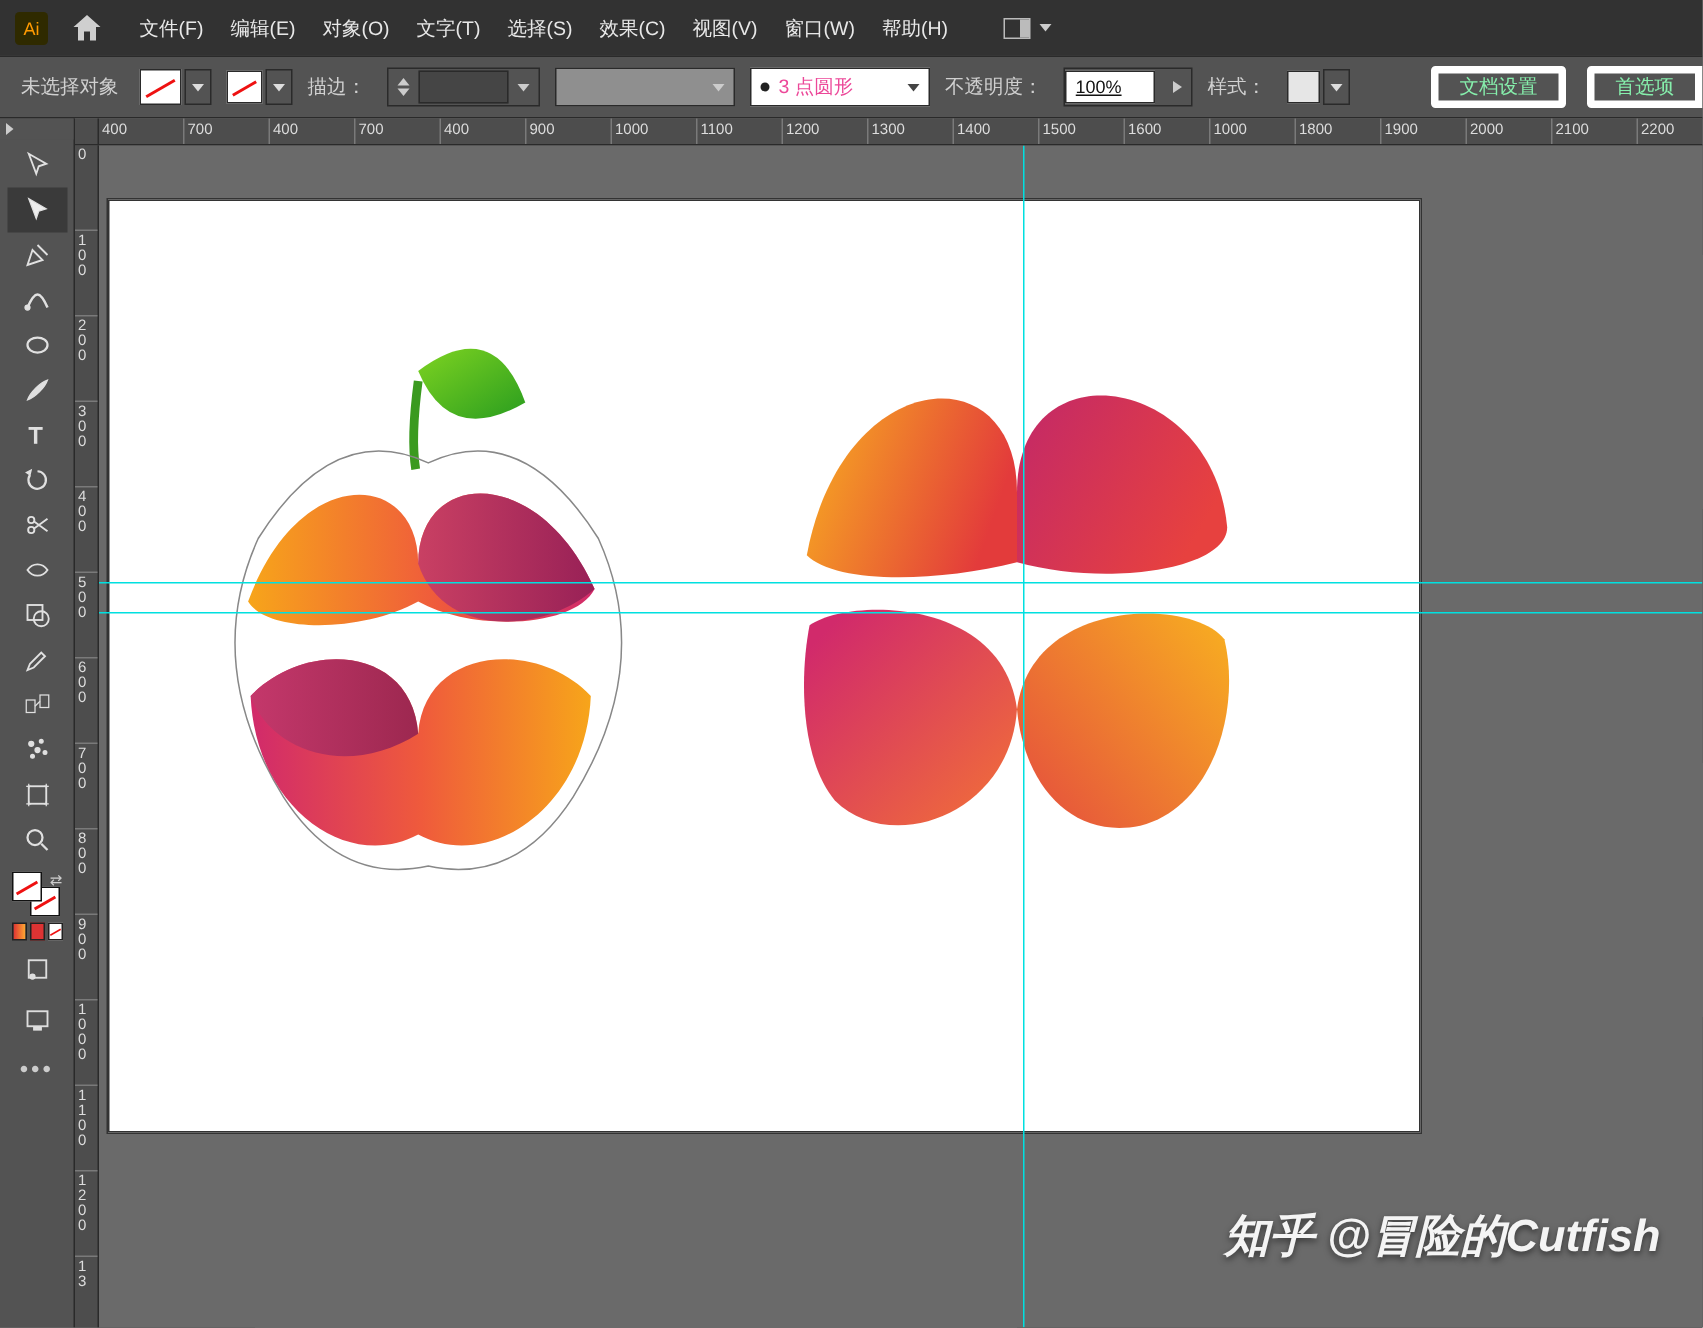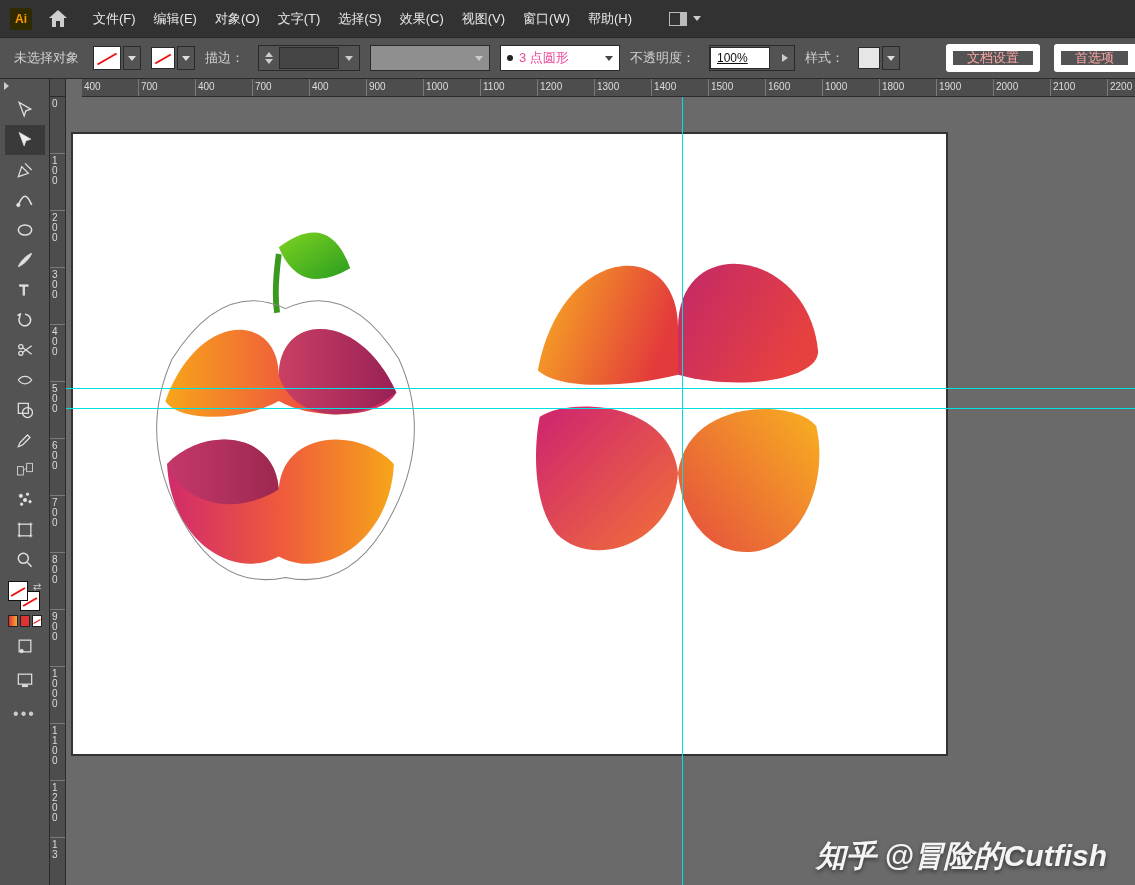--- a/index.html
+++ b/index.html
@@ -6,21 +6,21 @@
   html, body { width: 1135px; height: 885px; overflow: hidden; background: #323232; }
 
   
   .menubar {
     display: flex; align-items: center; height: 37px;
     background: #323232; color: #e8e8e8; font-size: 13px;
   }
   .app-icon {
     width: 22px; height: 22px; margin: 0 8px 0 10px; background: #2f2a00;
     border-radius: 3px; display:flex; align-items:center; justify-content:center;
-    font-size: 12px; font-weight:700; color:#ff9a00;
+    font-size: 12px; font-weight:400; color:#ff9a00;
   }
   .home-icon { width: 24px; height: 24px; margin: 0 14px 0 6px; display:flex; align-items:center; justify-content:center; fill:#cfcfcf; }
   .menu-item { padding: 0 9px; height: 37px; display:flex; align-items:center; cursor:pointer; }
   .workspace-switch { display:flex; align-items:center; gap:6px; padding:0 10px; margin-left:18px; }
   .ws-icon { width:18px; height:14px; border:1px solid #bbb; position:relative; }
   .ws-icon::after{content:"";position:absolute;right:0;top:0;bottom:0;width:6px;background:#bbb;}
   .chev { width:0;height:0;border-left:4px solid transparent;border-right:4px solid transparent;border-top:5px solid #ccc; }
 
   
   .controlbar {
@@ -43,22 +43,22 @@
     background:#535353; padding:0 6px; gap:6px;
   }
   .ctl-input { background:#454545; border:1px solid #2a2a2a; height:22px; color:#eee; padding:0 6px; font-size:12px; }
   .ctl-input.narrow{width:60px;text-decoration:underline;}
   .spinner{display:flex;flex-direction:column;gap:2px;}
   .spinner .up,.spinner .down{width:0;height:0;border-left:4px solid transparent;border-right:4px solid transparent;}
   .spinner .up{border-bottom:5px solid #ccc;} .spinner .down{border-top:5px solid #ccc;}
   .dot{width:6px;height:6px;background:#222;border-radius:50%;}
   .rarr{width:0;height:0;border-top:4px solid transparent;border-bottom:4px solid transparent;border-left:6px solid #ccc;}
   .btn {
-    height:28px; padding:4px 14px; border:7px solid #ffffff; background:#535353;
-    display:flex;align-items:center; border-radius:3px; font-size:13px; color:#fca5a5; cursor:pointer;
+    height:28px; padding:4px 14px; border:5px solid #ffffff; background:#535353;
+    display:flex;align-items:center; border-radius:3px; font-size:13px; color:#86efac; cursor:pointer;
   }
 
   
   .main { display:flex; height:calc(885px - 37px - 42px); }
 
   
   .toolstrip {
     width:50px; background:#535353; border-right:1px solid #2a2a2a;
     display:flex; flex-direction:column; align-items:center; position:relative;
     padding-top:6px;
@@ -85,33 +85,33 @@
   .mini.no{background:#fff;position:relative;}
   .mini.no::after{content:"";position:absolute;left:0;right:0;top:50%;border-top:1.5px solid #e11;transform:rotate(-30deg);}
   .ellipsis{color:#ccc;font-size:16px;letter-spacing:2px;margin-top:10px;}
 
   
   .docarea { flex:1; display:flex; flex-direction:column; position:relative; background:#535353;}
   .tabrow{height:30px;display:flex;align-items:stretch;background:#434343;}
   .doctab{display:flex;align-items:center;gap:10px;background:#535353;padding:0 12px;font-size:13px;color:#e8e8e8;border-right:1px solid #2a2a2a;}
   .doctab .close{font-size:14px;color:#ccc;cursor:pointer;}
   .rulerspace{position:relative;flex:1;background:#6a6a6a;}
-  .ruler-h{position:absolute;top:0;left:16px;right:0;height:18px;background:#4d4d4d;border-bottom:1px solid #2a2a2a;display:flex;margin-left:16px;}
+  .ruler-h{position:absolute;top:0;left:16px;right:0;height:18px;background:#4d4d4d;border-bottom:1px solid #2a2a2a;display:flex;}
   .rht{flex:0 0 57px;position:relative;border-right:1px solid #7a7a7a;}
   .rht span{position:absolute;left:2px;top:2px;font-size:10px;color:#ddd;}
   .ruler-v{position:absolute;top:18px;left:0;bottom:0;width:16px;background:#4d4d4d;border-right:1px solid #2a2a2a;display:flex;flex-direction:column;}
   .rvt{flex:0 0 57px;position:relative;border-bottom:1px solid #7a7a7a;}
   .rvt span{position:absolute;left:2px;top:2px;font-size:10px;color:#ddd;line-height:1;writing-mode:vertical-lr;letter-spacing:0;}
   .rvt span.single{writing-mode:horizontal-tb;}
   .corner{position:absolute;top:0;left:0;width:16px;height:18px;background:#4d4d4d;border-right:1px solid #2a2a2a;border-bottom:1px solid #2a2a2a;}
   .canvas-wrap{position:absolute;top:18px;left:16px;right:0;bottom:0;overflow:hidden;background:#6a6a6a;}
   .artboard{position:absolute;left:6px;top:36px;width:875px;height:622px;background:#fff;border:1px solid #333;box-shadow:0 0 0 1px #333;}
   .guide-v{position:absolute;top:0;bottom:0;border-left:1px solid #00e0e0;}
   .guide-h{position:absolute;left:0;right:0;border-top:1px solid #00e0e0;}
-  .watermark{position:absolute;bottom:8px;right:28px;font-size:30px;font-weight:700;color:#f4f4f4;text-shadow:0 2px 4px rgba(0,0,0,.5);font-style:italic;}
+  .watermark{position:absolute;bottom:40px;right:28px;font-size:30px;font-weight:700;color:#f4f4f4;text-shadow:0 2px 4px rgba(0,0,0,.5);font-style:italic;}
 </style>
 </head>
 <body>
 
 <div class="menubar">
   <div class="app-icon">Ai</div>
   <div class="home-icon">
     <svg viewBox="0 0 24 24">
         <path d="M12 3l9 8h-3v9h-4v-6H10v6H6v-9H3z"></path>
       </svg>

